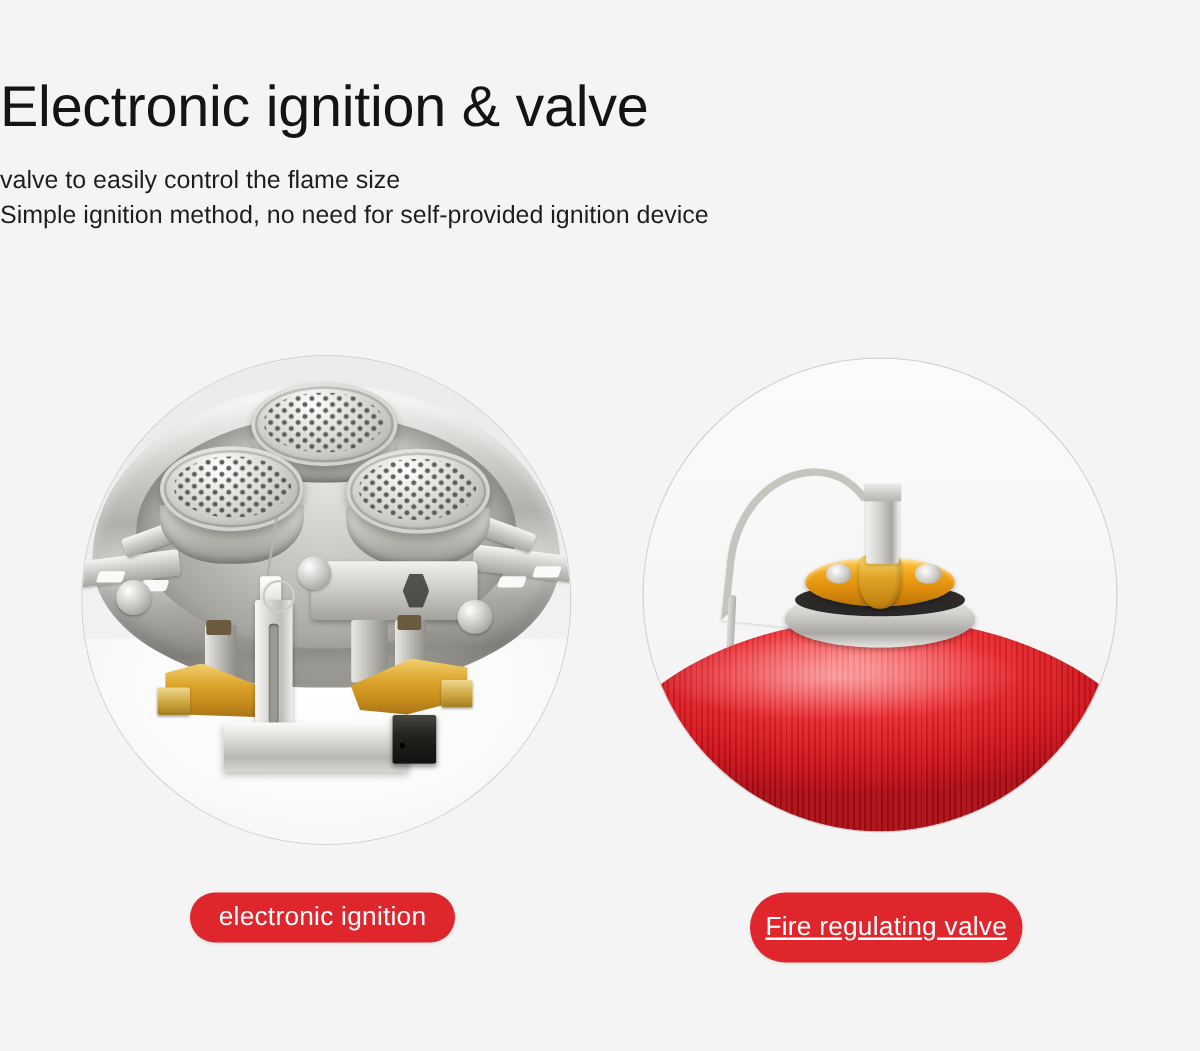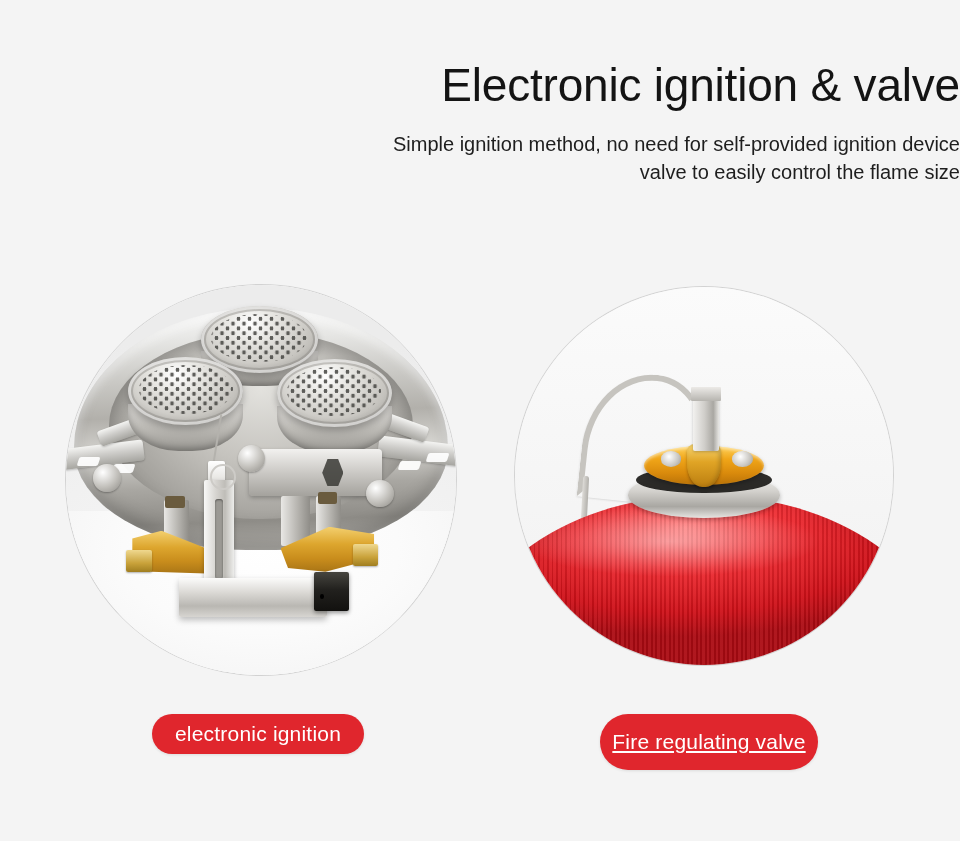--- a/index.html
+++ b/index.html
@@ -16,21 +16,21 @@
     font-family: "Liberation Sans", sans-serif;
     position: relative;
   }
 
   
   .header {
     position: absolute;
     left: 0;
     top: 0;
     width: 960px;
-    text-align: right;
+    text-align: left;
   }
 
   .page-title {
     font-size: 46px;
     font-weight: 400;
     color: #141414;
     letter-spacing: -0.2px;
     line-height: 1.0;
     padding-top: 62px;
     font-family: "Liberation Sans", sans-serif;
@@ -452,22 +452,22 @@
   }
   #caption-left  { left: 152px; top: 714px; width: 212px; height: 40px; }
   #caption-right { left: 600px; top: 714px; width: 218px; height: 56px; text-decoration: underline; }
 </style>
 </head>
 <body>
 
 <div class="header">
   <div class="page-title">Electronic ignition &amp; valve</div>
   <div class="subtitle-block">
+    <span class="subtitle-line">valve to easily control the flame size</span>
     <span class="subtitle-line">Simple ignition method, no need for self-provided ignition device</span>
-    <span class="subtitle-line">valve to easily control the flame size</span>
   </div>
 </div>
 
 <div class="panels">
 
   <div class="panel" id="panel-left">
     <div class="photo-circle">
       <div class="scene-stove">
         <div class="stove-table"></div>
         <div class="stove-base"></div>

